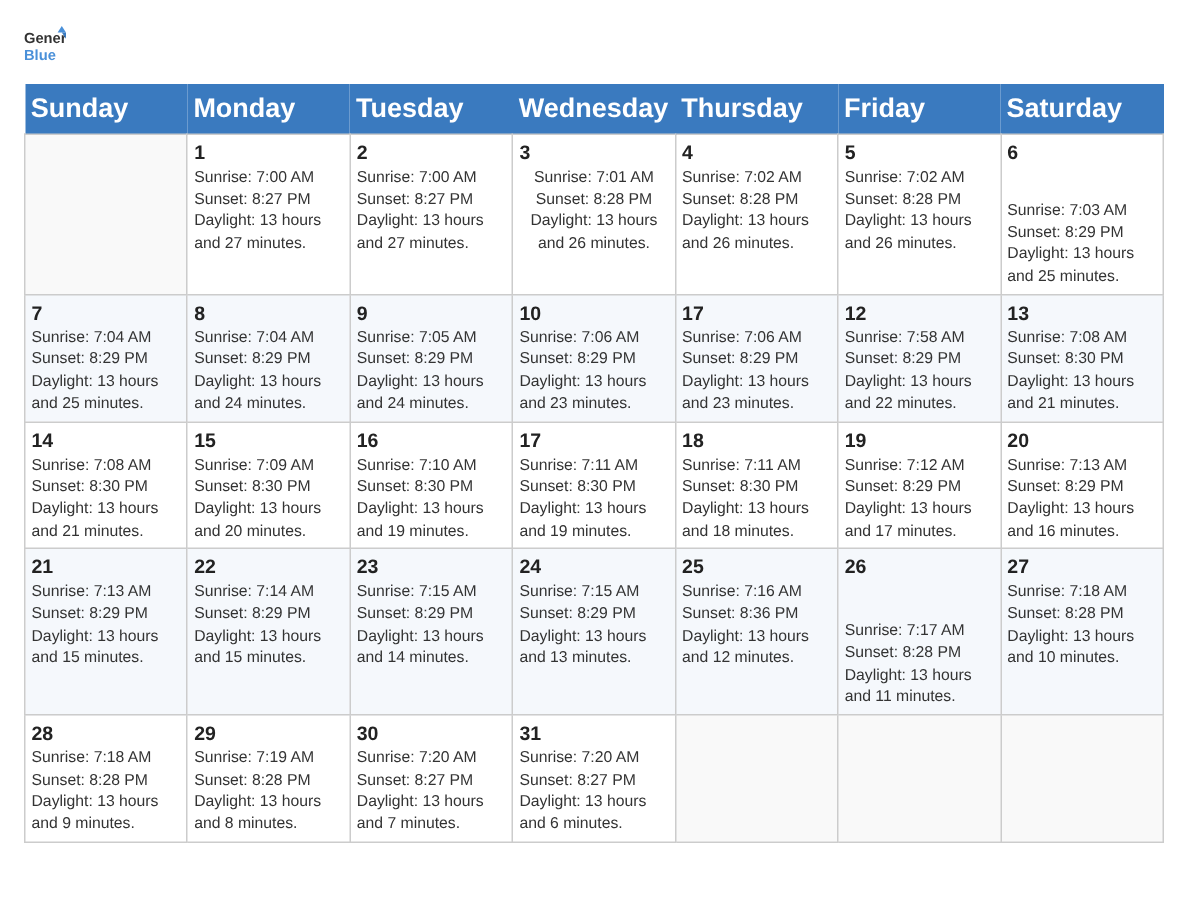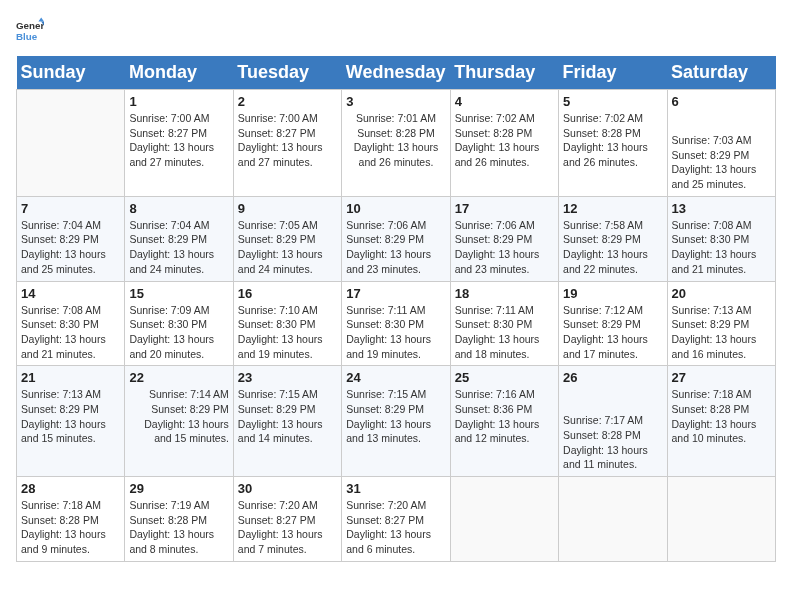--- a/index.html
+++ b/index.html
@@ -264,21 +264,21 @@
       <tr>
         <td>
           <div class="day-num">21</div>
           <div class="day-info" style="white-space: pre-line;">Sunrise: 7:13 AM
 Sunset: 8:29 PM
 Daylight: 13 hours
 and 15 minutes.</div>
         </td>
         <td>
           <div class="day-num">22</div>
-          <div class="day-info" style="white-space: pre-line; text-align: right;">Sunrise: 7:14 AM
+          <div class="day-info" style="white-space: pre-line;">Sunrise: 7:14 AM
 Sunset: 8:29 PM
 Daylight: 13 hours
 and 15 minutes.</div>
         </td>
         <td>
           <div class="day-num">23</div>
           <div class="day-info" style="white-space: pre-line;">Sunrise: 7:15 AM
 Sunset: 8:29 PM
 Daylight: 13 hours
 and 14 minutes.</div>

